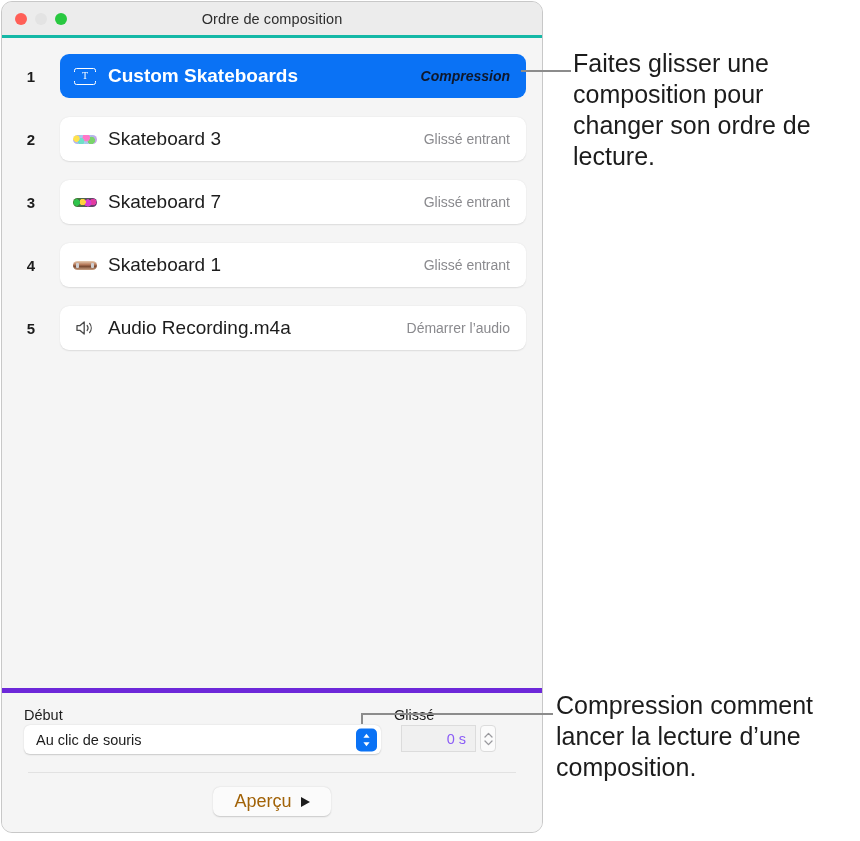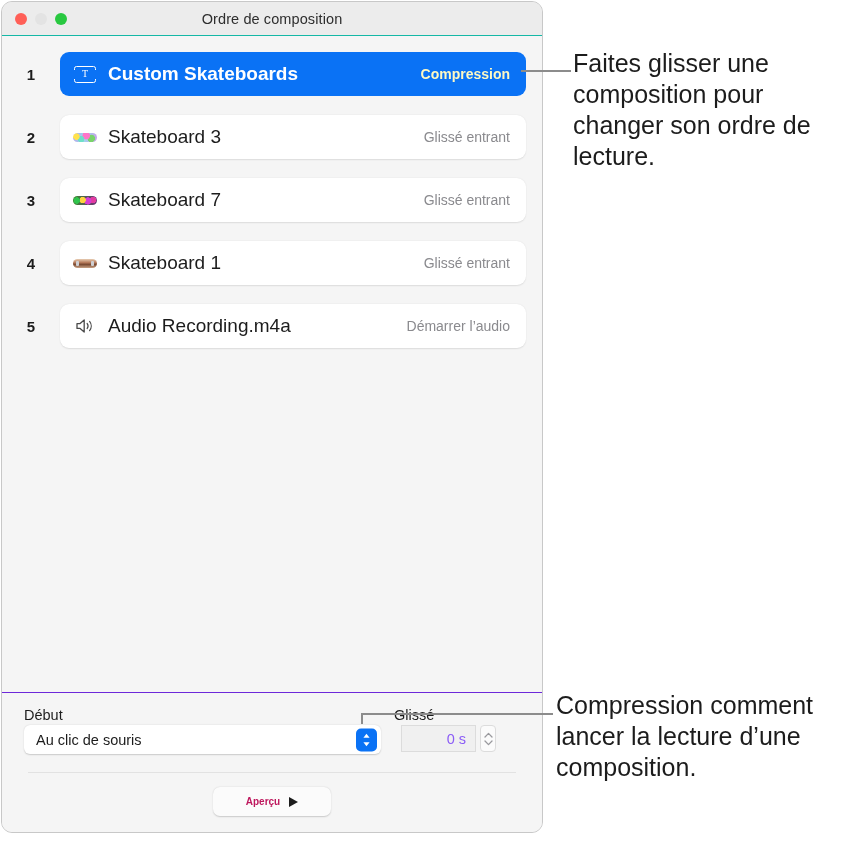--- a/index.html
+++ b/index.html
@@ -29,21 +29,21 @@
     box-sizing: border-box;
     overflow: hidden;
     display: flex;
     flex-direction: column;
   }
 
   .titlebar {
     height: 33px;
     min-height: 33px;
     background: #ececec;
-    border-bottom: 1px solid #14b8a6;
+    border-bottom: 3px solid #14b8a6;
     position: relative;
     display: flex;
     align-items: center;
     justify-content: center;
   }
   .traffic {
     position: absolute;
     left: 13px;
     top: 50%;
     transform: translateY(-50%);
@@ -120,22 +120,23 @@
     color: #ffffff;
     font-weight: bold;
   }
   .row-effect {
     margin-left: auto;
     font-size: 14px;
     color: #8a8a8e;
     white-space: nowrap;
   }
   .row.selected .row-effect {
-    color: #fef9c3;
+    color: #0f172a;
     font-weight: bold;
+    font-style: italic;
   }
 
   
   .tbox {
     width: 22px;
     height: 17px;
     position: relative;
   }
   .tbox .tb-frame {
     position: absolute;
@@ -201,21 +202,21 @@
     background: #cfcfd2;
     border-radius: 1px;
   }
   .board.b1::before { left: 3px; }
   .board.b1::after  { right: 3px; }
 
   .spk { display: block; }
 
   
   .bottom {
-    border-top: 1px solid #6d28d9;
+    border-top: 5px solid #6d28d9;
     padding: 0 22px;
     background: #f5f5f5;
   }
   .field-labels {
     display: flex;
     align-items: flex-end;
     padding-top: 14px;
   }
   .lbl {
     font-size: 14.5px;
@@ -310,23 +311,22 @@
     border-radius: 7px;
     box-shadow: 0 0.5px 1.5px rgba(0,0,0,0.18);
     display: flex;
     align-items: center;
     justify-content: center;
     gap: 9px;
     padding: 0 16px;
     box-sizing: border-box;
   }
   .preview-label {
-    font-size: 10px;
-    color: #be185d;
-    font-weight: bold;
+    font-size: 18px;
+    color: #a16207;
   }
   .play-tri {
     width: 0; height: 0;
     border-left: 9px solid #1c1c1c;
     border-top: 5.5px solid transparent;
     border-bottom: 5.5px solid transparent;
   }
 
   
   .callout {

